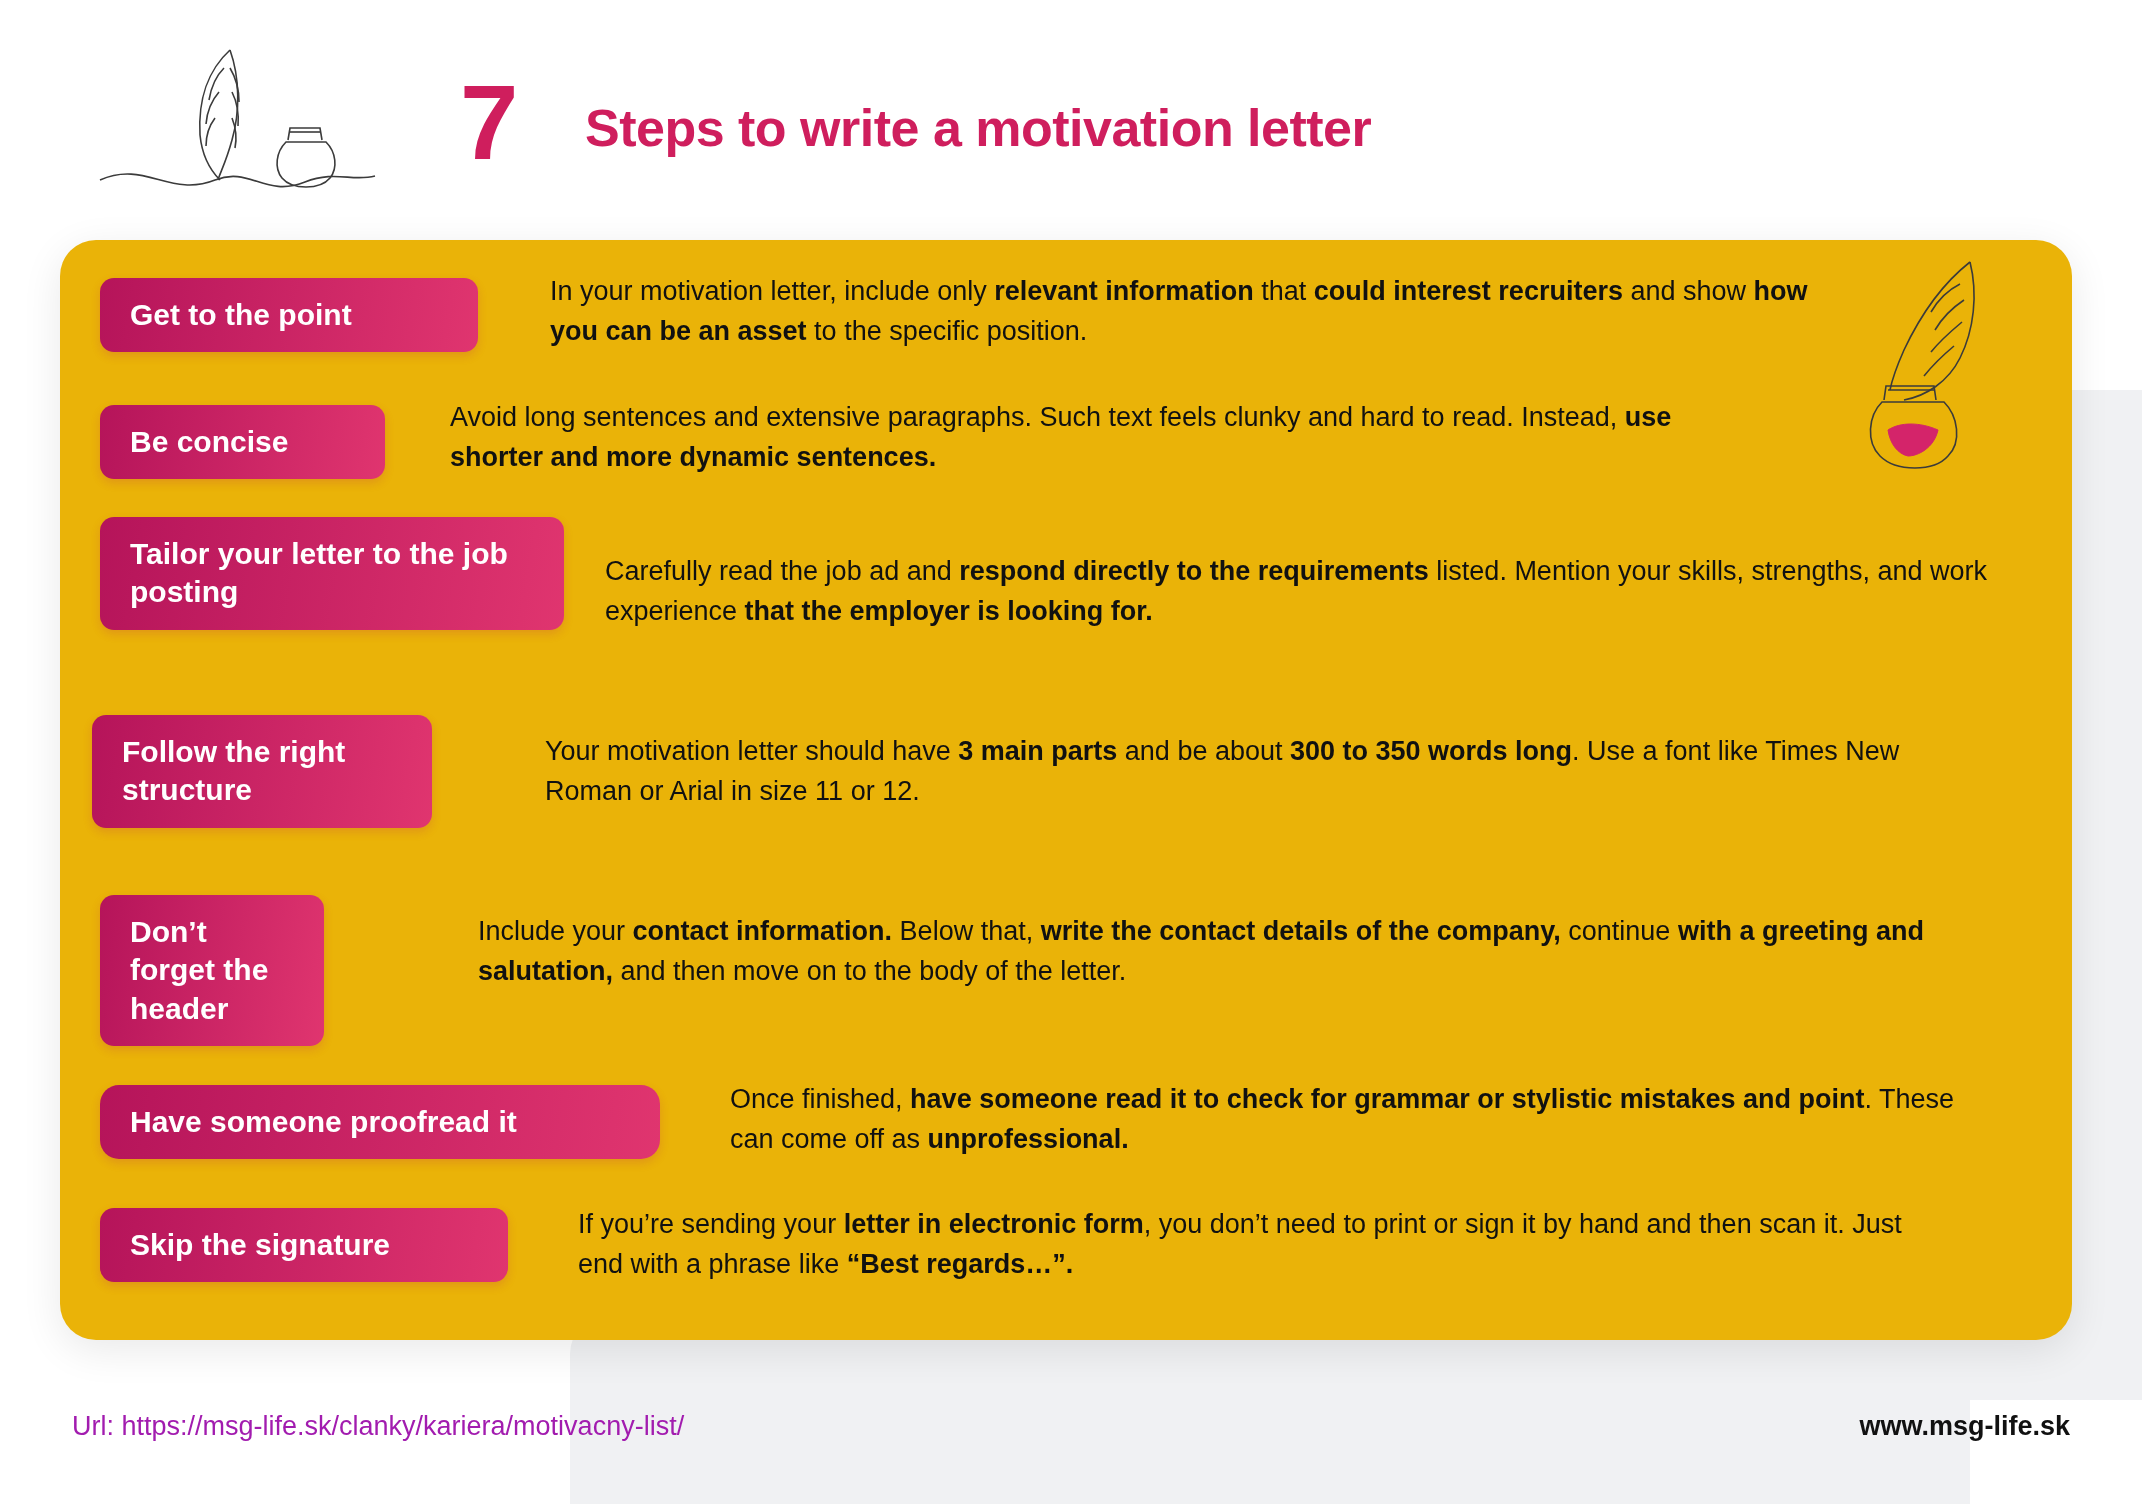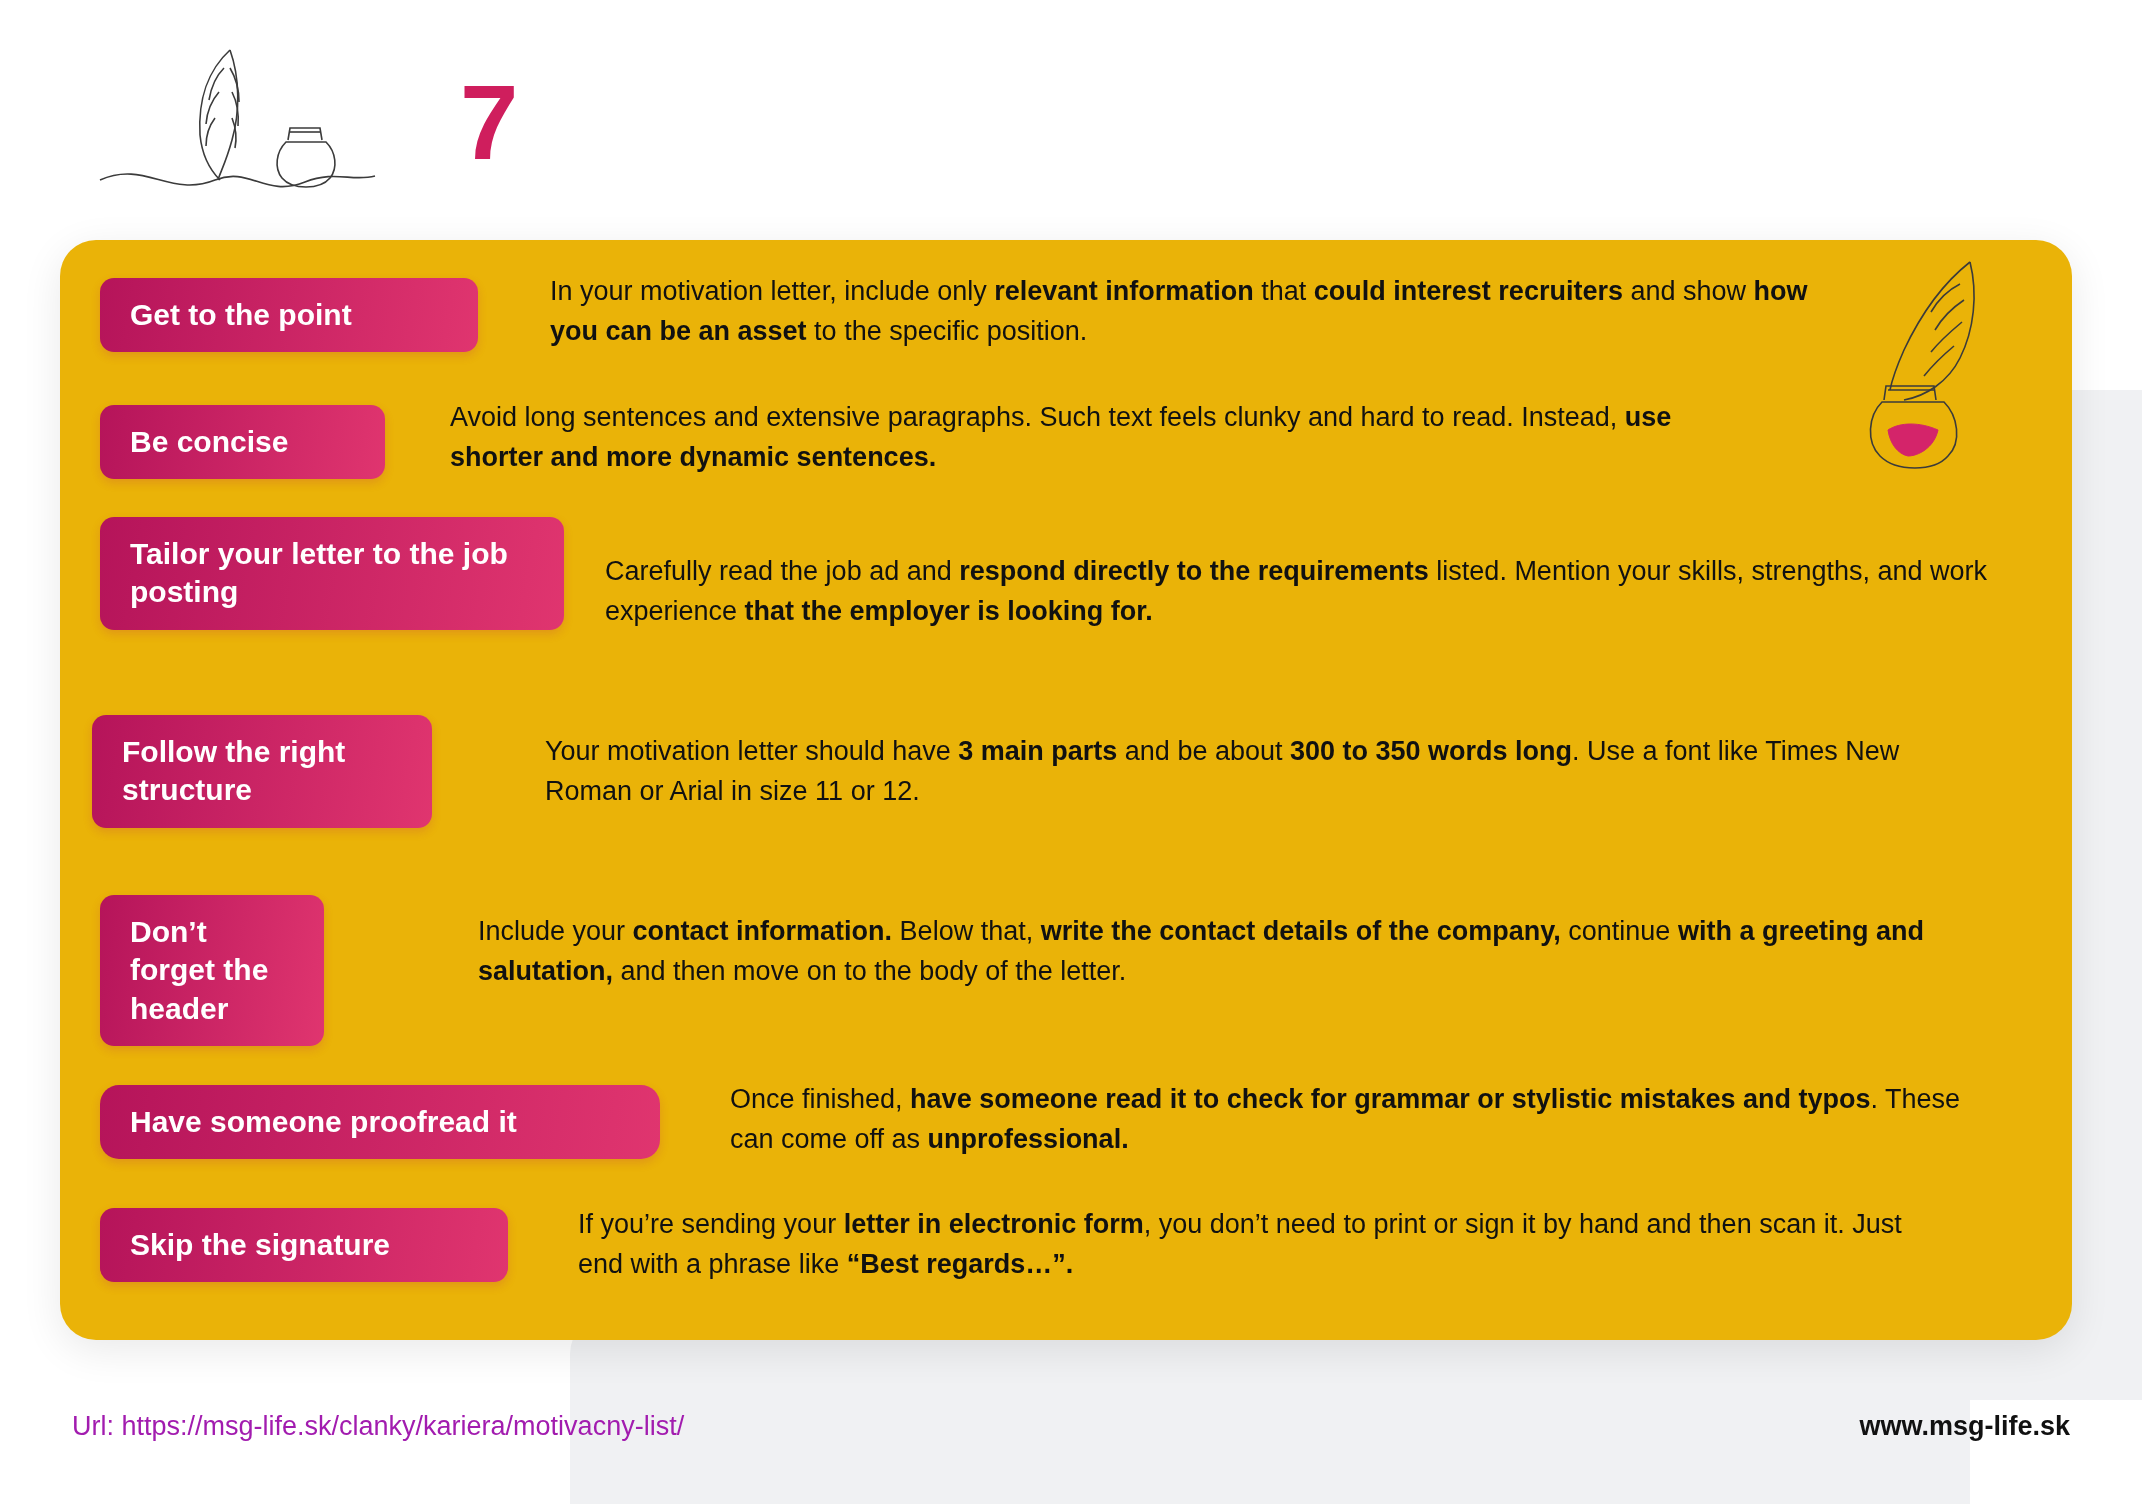--- a/index.html
+++ b/index.html
@@ -155,20 +155,21 @@
       <path d="M142 62 C147 72 149 84 148 96"></path>
       <path d="M125 88 C119 96 116 106 116 116"></path>
       <path d="M142 88 C146 98 147 108 145 118"></path>
       <path d="M10 150 C55 130 80 168 125 150 C160 136 175 168 215 152 C245 140 262 152 285 146"></path>
       <path d="M198 110 l2 -12 h30 l2 12"></path>
       <path d="M196 112 C186 122 184 138 192 148 C202 160 230 160 240 148 C248 138 246 122 236 112 Z"></path>
       <path d="M200 102 h30"></path>
     </g>
   </svg>
   <div class="big-number">7</div>
+  <div class="header-title">Steps to write a motivation letter</div>
 </div>
 
 <div class="card">
   <svg class="card-quill" viewBox="0 0 220 230">
     <g fill="none" stroke="#3b3b3b" stroke-width="1.6">
       <path d="M178 12 C150 34 128 66 112 100 C104 118 100 130 98 140"></path>
       <path d="M178 12 C186 44 182 80 168 108 C156 132 134 146 112 150"></path>
       <path d="M168 34 C156 40 146 50 139 62"></path>
       <path d="M172 50 C160 58 150 68 143 80"></path>
       <path d="M170 72 C158 82 147 92 139 102"></path>
@@ -213,21 +214,21 @@
     <div class="row">
       <div class="pill" style="left:40px; top:655px; width:224px;">Don’t forget the header</div>
       <div class="desc" style="left:418px; top:672px; width:1450px;">
         Include your <b>contact information.</b> Below that, <b>write the contact details of the company,</b> continue <b>with a greeting and salutation,</b> and then move on to the body of the letter.
       </div>
     </div>
 
     <div class="row">
       <div class="pill" style="left:40px; top:845px; width:560px;border-radius:19px;">Have someone proofread it</div>
       <div class="desc" style="left:670px; top:840px; width:1270px;">
-        Once finished, <b>have someone read it to check for grammar or stylistic mistakes and typos</b>. These can come off as <b>unprofessional.</b>
+        Once finished, <b>have someone read it to check for grammar or stylistic mistakes and point</b>. These can come off as <b>unprofessional.</b>
       </div>
     </div>
 
     <div class="row">
       <div class="pill" style="left:40px; top:968px; width:408px;">Skip the signature</div>
       <div class="desc" style="left:518px; top:965px; width:1360px;">
         If you’re sending your <b>letter in electronic form</b>, you don’t need to print or sign it by hand and then scan it. Just end with a phrase like <b>“Best regards…”.</b>
       </div>
     </div>
 

